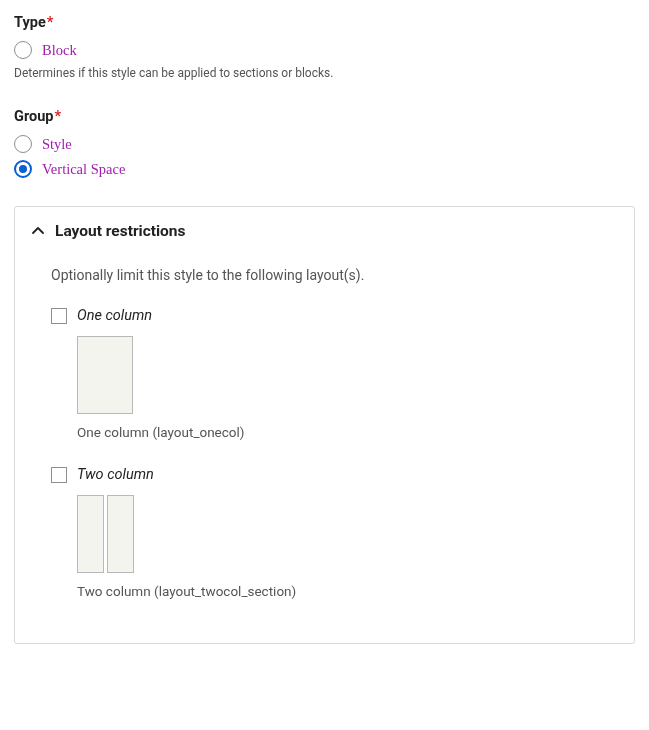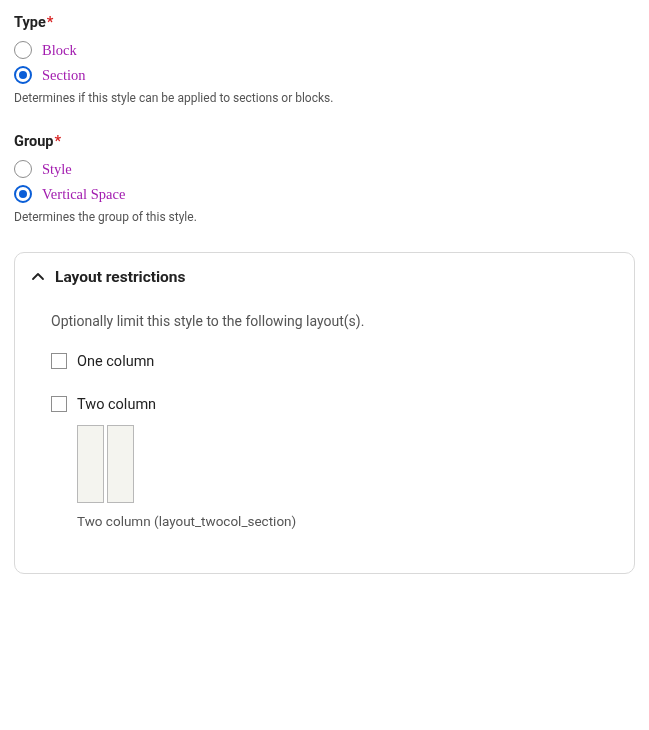--- a/index.html
+++ b/index.html
@@ -45,21 +45,21 @@
       background: #0a5ed7;
     }
     .radio-label { color: #a21caf; font-family: Liberation Serif, serif; }
     .helper-text {
       color: #555;
       font-size: 12px;
       margin-top: 6px;
     }
     .details-box {
       border: 1px solid #d9d9d9;
-      border-radius: 10px;
+      border-radius: 3px;
       padding: 0;
     }
     .details-header {
       display: flex;
       align-items: center;
       padding: 15px 16px;
       cursor: pointer;
       font-weight: 700;
       font-size: 15.5px;
     }
@@ -73,22 +73,23 @@
     }
     .details-body { padding: 0 36px 18px 36px; }
     .details-help {
       color: #555;
       font-size: 14px;
       margin: 12px 0 24px 0;
     }
     .layout-option { margin-bottom: 26px; }
     .layout-head {
       display: flex;
-      align-items: flex-start;
+      align-items: center;
       margin-bottom: 12px;
+      font-style: italic;
     }
     .checkbox {
       width: 16px;
       height: 16px;
       border: 1px solid #8e8e8e;
       margin-right: 10px;
       flex-shrink: 0;
       background: #fff;
     }
     .layout-preview { margin-left: 26px; }
@@ -115,26 +116,20 @@
 <div class="field-group">
   <div class="field-label">
     <span>Type</span><span class="required-asterisk">*</span>
   </div>
 
   <div class="radio-row">
     <span class="radio"></span>
     <span class="radio-label">Block</span>
   </div>
 
-  <div class="radio-row">
-    <span class="radio selected">
-        <span class="radio-dot"></span>
-      </span>
-    <span class="radio-label">Section</span>
-  </div>
 
   <div class="helper-text">Determines if this style can be applied to sections or blocks.</div>
 </div>
 
 <div class="field-group">
   <div class="field-label">
     <span>Group</span><span class="required-asterisk">*</span>
   </div>
 
   <div class="radio-row">
@@ -143,40 +138,45 @@
   </div>
 
 
   <div class="radio-row">
     <span class="radio selected">
         <span class="radio-dot"></span>
       </span>
     <span class="radio-label">Vertical Space</span>
   </div>
 
-  <div class="helper-text">Determines the group of this style.</div>
 </div>
 
 <div class="details-box">
   <div class="details-header">
     <span class="chevron">
       <svg viewBox="0 0 14 14" width="14" height="14">
           <polyline points="2,9 7,4 12,9" fill="none" stroke="#222" stroke-width="1.8" stroke-linecap="round" stroke-linejoin="round"></polyline>
         </svg>
     </span>
     <span>Layout restrictions</span>
   </div>
 
   <div class="details-body">
     <div class="details-help">Optionally limit this style to the following layout(s).</div>
 
     <div class="layout-option">
       <div class="layout-head">
         <span class="checkbox"></span>
         <span>One column</span>
+      </div>
+      <div class="layout-preview">
+        <div class="preview-frame">
+          <div class="preview-col"></div>
+        </div>
+        <div class="preview-caption">One column (layout_onecol)</div>
       </div>
     </div>
 
     <div class="layout-option">
       <div class="layout-head">
         <span class="checkbox"></span>
         <span>Two column</span>
       </div>
       <div class="layout-preview">
         <div class="preview-frame">

